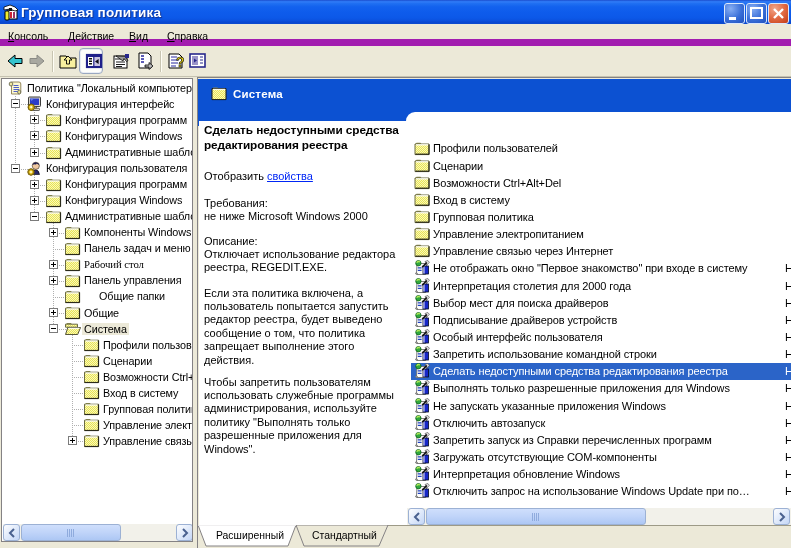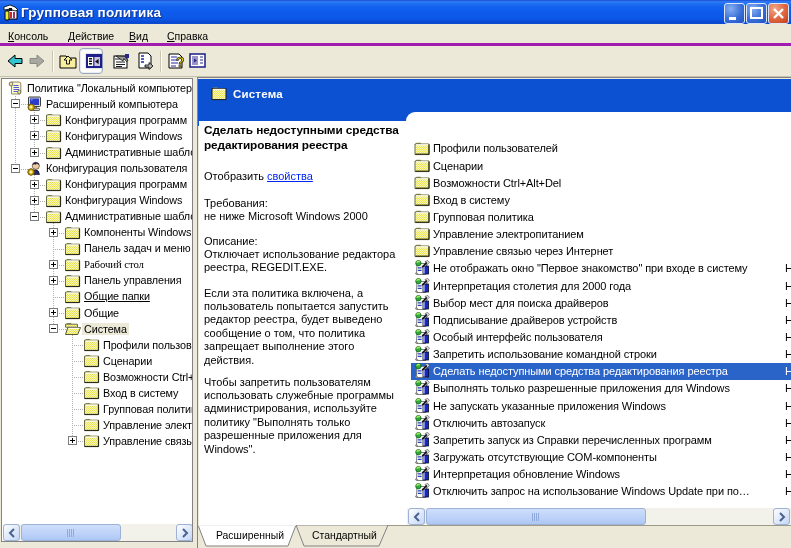--- a/index.html
+++ b/index.html
@@ -5,21 +5,21 @@
 * { margin:0; padding:0; box-sizing:border-box; }
 html,body { width:791px; height:548px; overflow:hidden; }
 body { font-family:"Liberation Sans", sans-serif; background:#ece9d8; position:relative; }
 #titlebar { position:absolute; left:0; top:0; width:791px; height:24px;
   background:linear-gradient(180deg,#1a49c8 0%,#2b74f2 5%,#2e79f6 9%,#2070f2 14%,#1362ee 28%,#0e5cec 50%,#0c58e8 75%,#0b50dc 87%,#0947cf 93%,#0d50da 97%,#0a3eb4 100%); }
 #title-txt { position:absolute; left:21px; top:5px; color:#fff; font-size:13.5px; font-weight:bold; text-shadow:1px 1px 1px #10308c; letter-spacing:0.2px;}
 .capbtn { position:absolute; top:3px; width:21px; height:21px; border-radius:3px; border:1px solid #dce8fa; }
 #btn-min { left:724px; background:radial-gradient(circle at 30% 25%,#87aef3 0%,#3a6fd8 55%,#1e50be 100%); }
 #btn-max { left:746px; background:radial-gradient(circle at 30% 25%,#87aef3 0%,#3a6fd8 55%,#1e50be 100%); }
 #btn-close { left:768px; background:radial-gradient(circle at 30% 25%,#f2a689 0%,#e16a43 50%,#c33c16 100%); }
-#menubar { position:absolute; left:0; top:24px; width:791px; height:22px; background:#ece9d8; border-bottom:3px solid #a21caf; font-size:10.5px; color:#000; }
+#menubar { position:absolute; left:0; top:24px; width:791px; height:22px; background:#ece9d8; border-bottom:7px solid #a21caf; font-size:10.5px; color:#000; }
 .mi { position:absolute; top:6px; }
 #toolbar { position:absolute; left:0; top:46px; width:791px; height:31px; background:#ece9d8; border-bottom:1px solid #c5c2b0; }
 .tbsep { position:absolute; top:5px; width:1px; height:21px; background:#c8c5b2; box-shadow:1px 0 0 #fffef5; }
 .tbi { position:absolute; top:6px; width:18px; height:18px; }
 #mainarea { position:absolute; left:0; top:77px; width:791px; height:471px; background:#ece9d8; }
 
 #tree { position:absolute; left:1px; top:1px; width:192px; height:464px; background:#fff;
   border:1px solid #848284; overflow:hidden; }
 .trow { position:absolute; height:16.5px; white-space:nowrap; font-size:10.8px; letter-spacing:-0.1px; color:#000; }
 .trow .txt { position:absolute; top:1.5px; }
@@ -158,21 +158,21 @@
           <rect x="4" y="2.5" width="9" height="6.5" fill="#2a3cc8"></rect>
           <path d="M4 2.5 l4 0 -2.5 2.5 z" fill="#6a80e8"></path>
           <rect x="6.5" y="10.5" width="4" height="1.8" fill="#a8a49a" stroke="#2a2a2a" stroke-width="0.6"></rect>
           <rect x="4" y="12.3" width="9.5" height="2.2" rx="0.6" fill="#d6d2c8" stroke="#2a2a2a" stroke-width="0.7"></rect>
           <circle cx="5.2" cy="11.2" r="3.2" fill="#e8c428" stroke="#6a5200" stroke-width="0.9"></circle>
           <circle cx="5.2" cy="11.2" r="1.1" fill="#fffad0"></circle>
           <g stroke="#6a5200" stroke-width="0.9">
             <path d="M5.2 7.6 v1 M5.2 13.8 v1 M2 11.2 h1 M7.4 11.2 h1 M3 9 l0.7 0.7 M6.7 12.7 l0.7 0.7 M7.4 9 l-0.7 0.7 M3.7 12.7 l-0.7 0.7"></path>
           </g>
         </svg>
-        <span class="txt" style="left:44px;">Расширенный компьютера</span>
+        <span class="txt" style="left:44px;">Конфигурация интерфейс</span>
       </div>
 <div class="trow" style="left:0;top:33.4px;width:190px">
         <i style="position:absolute;left:32px;top:8px;width:13px;height:1px;background:repeating-linear-gradient(90deg,#b0b0b0 0,#b0b0b0 1px,transparent 1px,transparent 2px)"></i>
         <span class="exp plus" style="left:28px">
           <i></i>
           <b></b>
         </span>
         <svg class="ticon" style="left:43px" viewBox="0 0 17 16">
           <defs>
             <pattern id="c1" width="2" height="2" patternUnits="userSpaceOnUse">
@@ -408,21 +408,21 @@
               <rect width="1" height="1" fill="#e8e455"></rect>
               <rect x="1" y="1" width="1" height="1" fill="#e8e455"></rect>
             </pattern>
           </defs>
           <path d="M2 3.2 l1-1.2 h4 l0.8 1.2 z" fill="#8a8a52"></path>
           <path d="M1.5 3.2 h14 v10.3 h-14 z" fill="url(#c1)" stroke="#6a6a44" stroke-width="1"></path>
           <path d="M2.5 4 h12" stroke="#ffffff" stroke-width="1.4" opacity="0.85"></path>
           <path d="M15.5 13.5 h-14" stroke="#2a2a1a" stroke-width="1.2"></path>
           <path d="M15.5 3.5 v10" stroke="#2a2a1a" stroke-width="1.2"></path>
         </svg>
-        <span class="txt" style="left:82px;text-decoration:underline;">Общие папки</span>
+        <span class="txt" style="left:97px;">Общие папки</span>
       </div>
 <div class="trow" style="left:0;top:226.0px;width:190px">
         <i style="position:absolute;left:51px;top:8px;width:13px;height:1px;background:repeating-linear-gradient(90deg,#b0b0b0 0,#b0b0b0 1px,transparent 1px,transparent 2px)"></i>
         <span class="exp plus" style="left:47px">
           <i></i>
           <b></b>
         </span>
         <svg class="ticon" style="left:62px" viewBox="0 0 17 16">
           <defs>
             <pattern id="c1" width="2" height="2" patternUnits="userSpaceOnUse">

